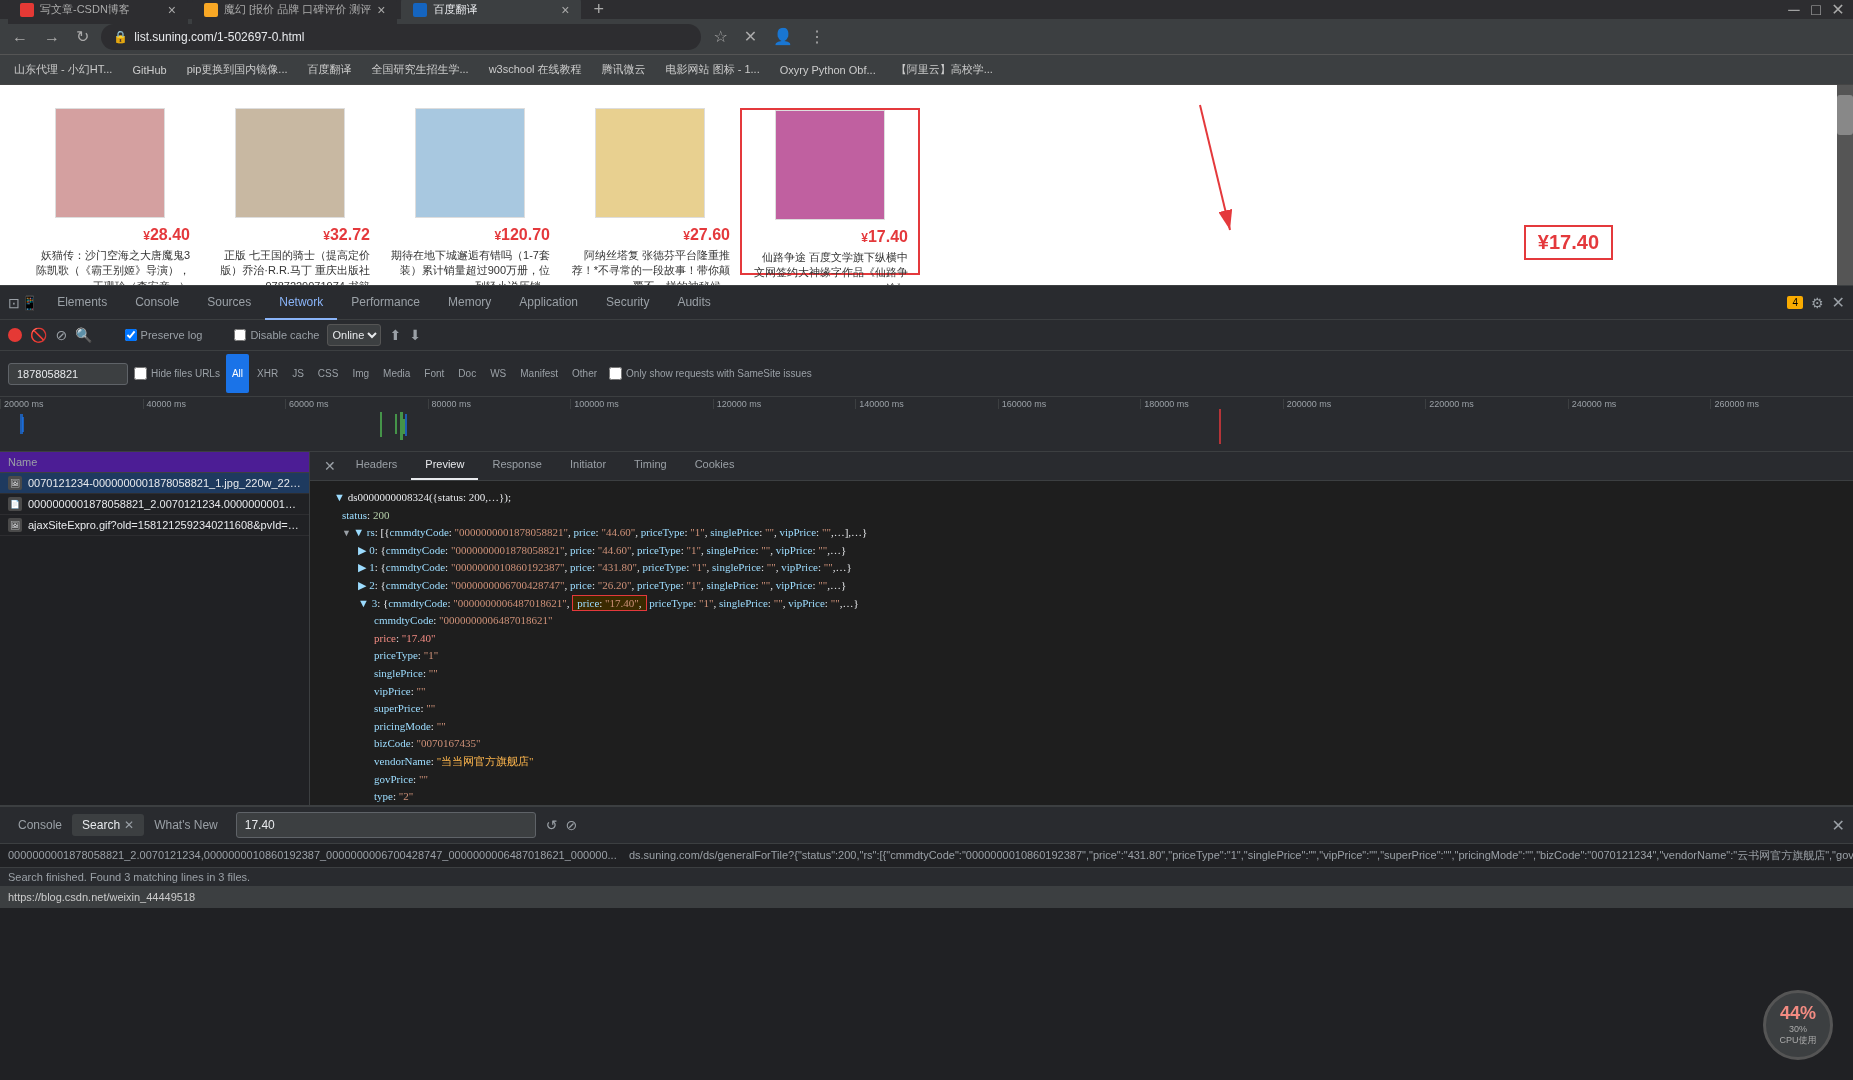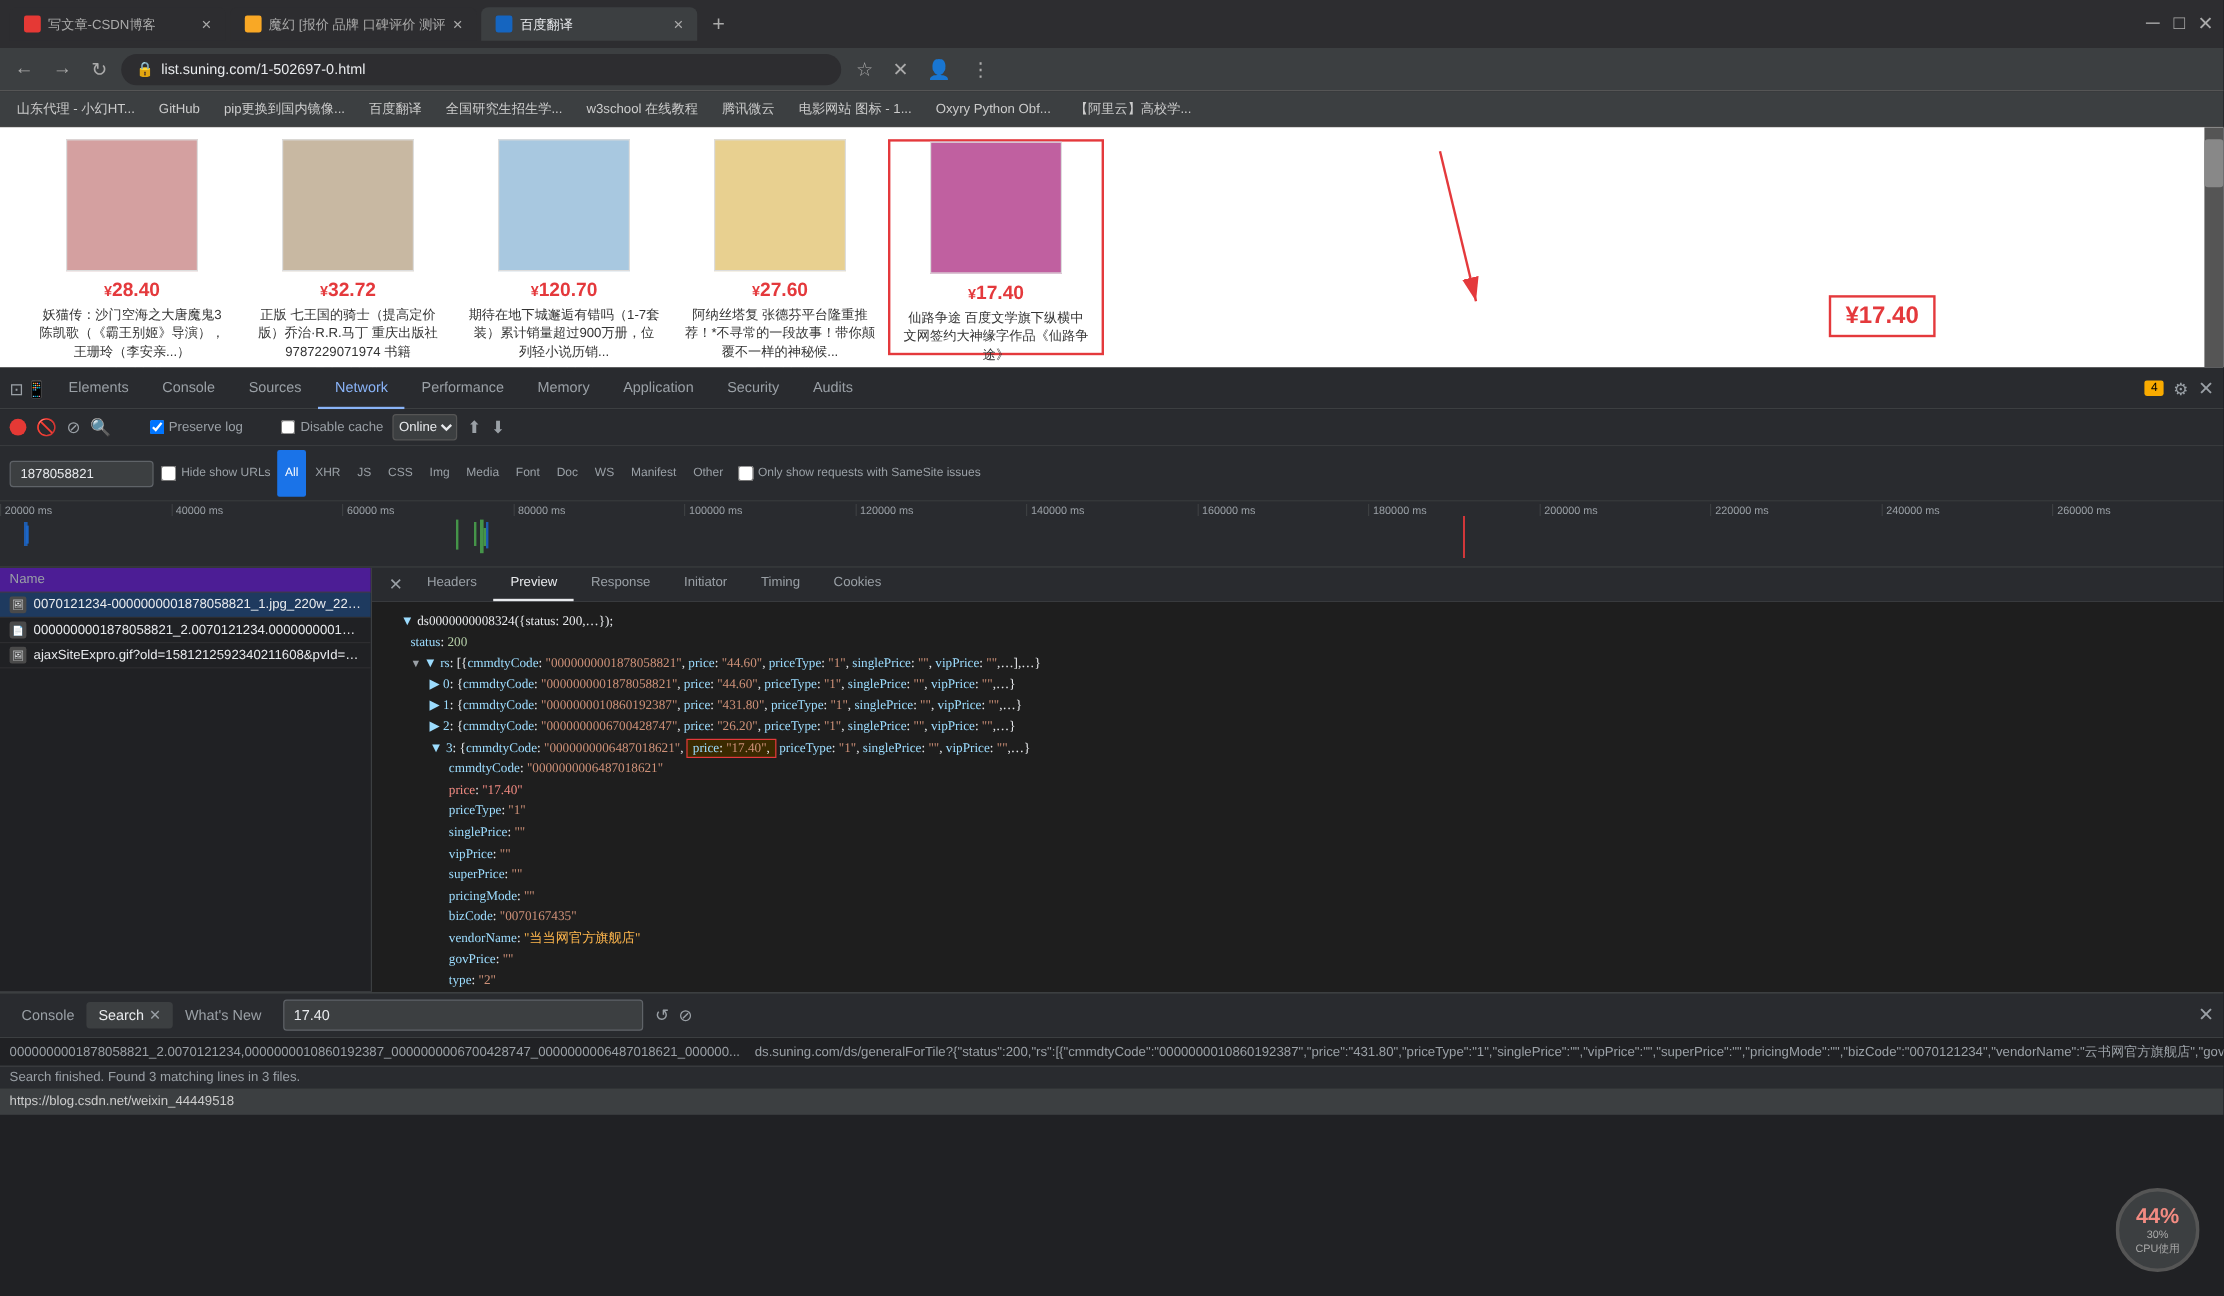--- a/index.html
+++ b/index.html
@@ -1,17 +1,17 @@
 <!DOCTYPE html>
 <html><head>
   <meta charset="utf-8">
   <style>
     * { margin: 0; padding: 0; box-sizing: border-box; }
     body { font-family: 'Segoe UI', Arial, sans-serif; font-size: 12px; background: #202124; color: #e8eaed; overflow: hidden; width: 1853px; height: 1080px; }
-    .title-bar { display: flex; align-items: center; background: #2d2d30; height: 40px; padding: 0 8px; gap: 4px; }
+    .title-bar { display: flex; align-items: center; background: #2d2d30; height: 19px; padding: 0 8px; gap: 4px; }
     .tab { display: flex; align-items: center; height: 28px; padding: 0 12px; border-radius: 6px 6px 0 0; font-size: 12px; gap: 6px; cursor: pointer; min-width: 180px; max-width: 220px; }
     .tab.active { background: #3c3f41; color: #e8eaed; }
     .tab.inactive { background: #2d2d30; color: #aaa; }
     .tab-favicon { width: 14px; height: 14px; border-radius: 2px; flex-shrink: 0; }
     .tab-favicon.red { background: #e53935; }
     .tab-favicon.yellow { background: #f9a825; }
     .tab-favicon.blue { background: #1565c0; }
     .tab-label { flex: 1; overflow: hidden; text-overflow: ellipsis; white-space: nowrap; font-size: 11px; }
     .tab-close { color: #aaa; cursor: pointer; font-size: 14px; flex-shrink: 0; }
     .new-tab { color: #aaa; font-size: 18px; cursor: pointer; padding: 4px 8px; }
@@ -21,21 +21,21 @@
     .address-bar { background: #3c3f41; height: 36px; display: flex; align-items: center; padding: 0 8px; gap: 8px; border-bottom: 1px solid #555; }
     .nav-btn { color: #aaa; font-size: 16px; cursor: pointer; padding: 4px; }
     .url-bar { flex: 1; background: #2d2d30; border-radius: 20px; height: 26px; display: flex; align-items: center; padding: 0 12px; font-size: 12px; color: #e8eaed; max-width: 600px; }
     .url-lock { color: #aaa; margin-right: 6px; font-size: 12px; }
     .bookmarks-bar { background: #3c3f41; height: 30px; display: flex; align-items: center; padding: 0 8px; gap: 8px; border-bottom: 1px solid #444; overflow: hidden; }
     .bookmark-item { display: flex; align-items: center; gap: 4px; font-size: 11px; color: #ccc; cursor: pointer; white-space: nowrap; padding: 2px 6px; border-radius: 3px; }
 
     
     .page-content { background: #fff; height: 200px; overflow: hidden; position: relative; display: flex; gap: 0; }
     .product-grid { display: flex; gap: 0; padding: 10px 20px; overflow: hidden; }
-    .product-item { width: 180px; text-align: center; padding: 0 10px; }
+    .product-item { width: 180px; text-align: right; padding: 0 10px; margin-top: 13px; }
     .product-img { width: 110px; height: 110px; background: #eee; border: 1px solid #ddd; margin: 0 auto 8px; display: flex; align-items: center; justify-content: center; color: #999; font-size: 10px; }
     .product-price { color: #e4393c; font-size: 16px; font-weight: bold; margin-bottom: 4px; }
     .product-price .yuan { font-size: 12px; }
     .product-title { font-size: 11px; color: #333; line-height: 1.4; max-height: 44px; overflow: hidden; }
     .product-follow { font-size: 10px; color: #999; margin-top: 4px; }
 
     
     .devtools { background: #202124; border-top: 1px solid #3c3f41; height: 520px; display: flex; flex-direction: column; }
     .devtools-toolbar { display: flex; align-items: center; background: #292b2f; border-bottom: 1px solid #3c3f41; height: 34px; padding: 0 8px; gap: 0; }
     .devtools-tab { padding: 0 14px; height: 34px; display: flex; align-items: center; font-size: 12px; cursor: pointer; color: #9aa0a6; border-bottom: 2px solid transparent; }
@@ -280,21 +280,21 @@
         <option>Online</option>
       </select>
       <span style="color:#9aa0a6;font-size:14px;cursor:pointer;">⬆</span>
       <span style="color:#9aa0a6;font-size:14px;cursor:pointer;">⬇</span>
     </div>
 
     <div class="filter-row">
       <input class="filter-input" value="1878058821" style="">
       <label class="hide-urls">
         <input type="checkbox" style="">
-        <span>Hide show URLs</span>
+        <span>Hide files URLs</span>
       </label>
       <div class="filter-btn-group">
         <span class="filt active">All</span>
         <span class="filt">XHR</span>
         <span class="filt">JS</span>
         <span class="filt">CSS</span>
         <span class="filt">Img</span>
         <span class="filt">Media</span>
         <span class="filt">Font</span>
         <span class="filt">Doc</span>

